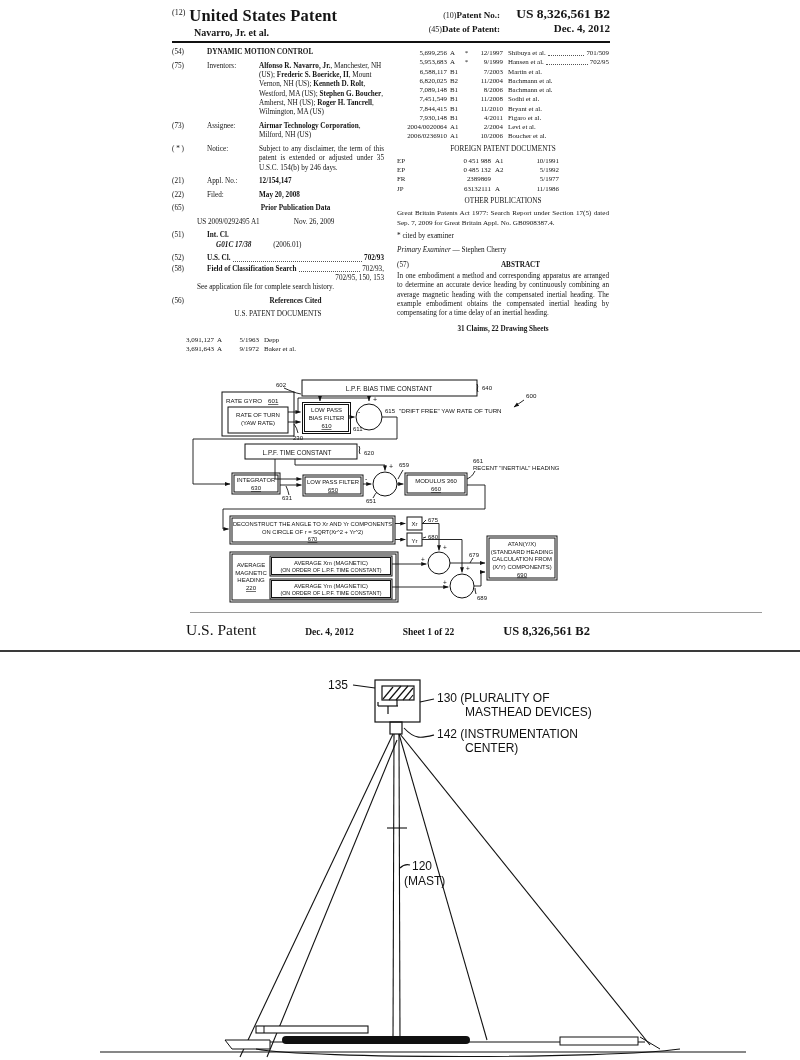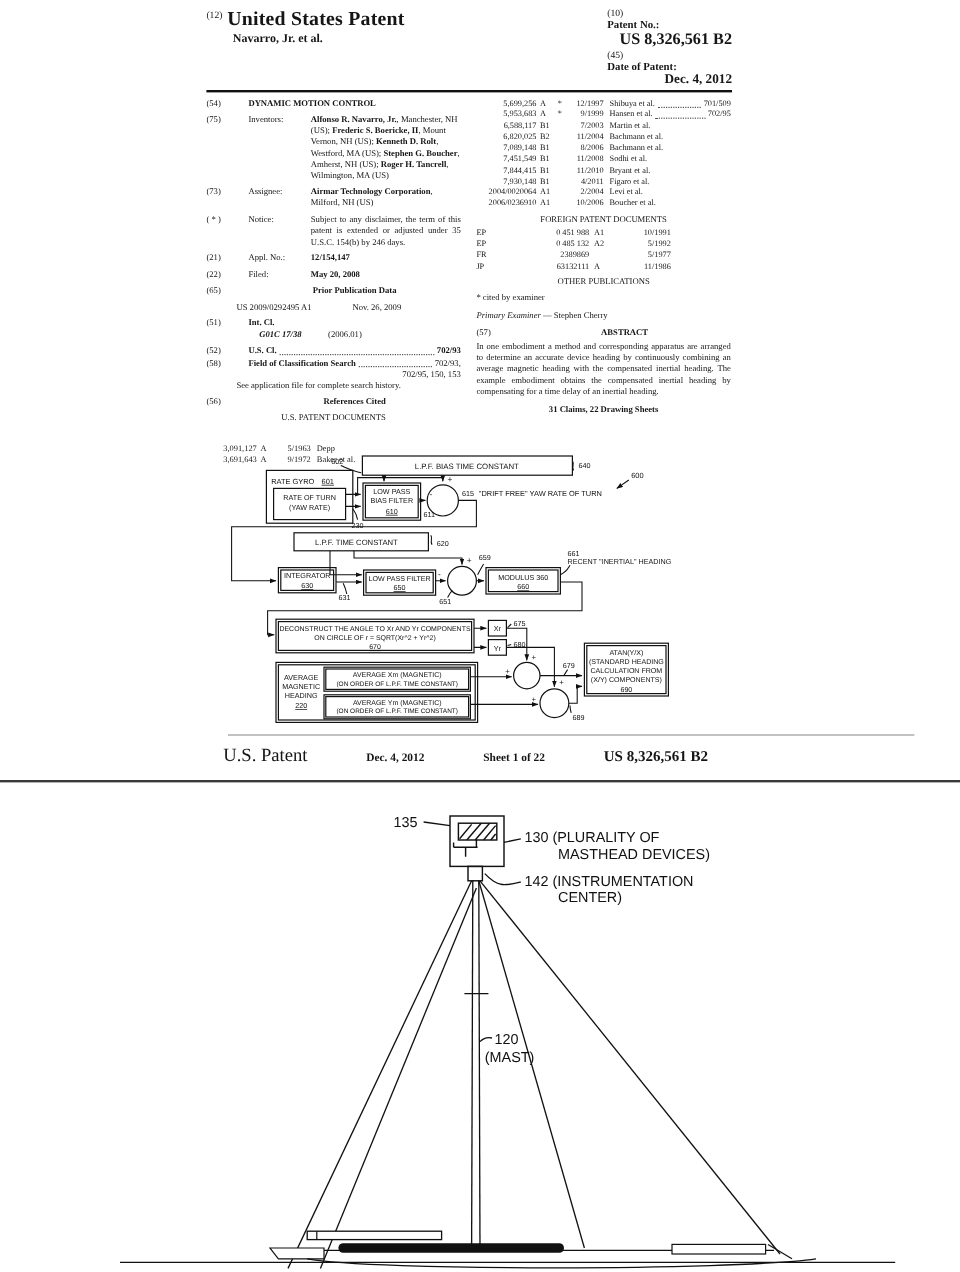--- a/index.html
+++ b/index.html
@@ -7,22 +7,22 @@
        font-family:"Liberation Serif",serif;color:#151515;}
   .abs{position:absolute;}
 
   
   .page1{left:172px;top:6px;width:438px;}
   .hdr{display:flex;justify-content:space-between;align-items:flex-start;}
   .hnum{font-size:8px;vertical-align:6px;}
   .htitle{font-size:16.5px;font-weight:bold;letter-spacing:.2px;}
   .hsub{font-size:10px;font-weight:bold;margin:1px 0 0 22px;}
   .hr-right{font-size:9px;}
-  .hr-row{display:flex;align-items:baseline;justify-content:flex-end;flex-direction:column;}
-  .hr-lab{font-weight:bold;font-size:9px;margin-right:20px;}
+  .hr-row{display:flex;align-items:baseline;justify-content:flex-end;}
+  .hr-lab{font-weight:bold;font-size:9px;margin-right:6px;}
   .hr-val{font-weight:bold;font-size:13.5px;min-width:104px;text-align:right;}
   .hr-val2{font-weight:bold;font-size:11px;min-width:104px;text-align:right;}
   .hrule{border:none;border-top:2.4px solid #111;margin:3px 0 5px 0;}
 
   .cols{display:flex;gap:13px;}
   .col{width:212px;font-size:7.2px;line-height:1.3;}
   .frow{display:flex;margin-bottom:4.2px;}
   .fnum{width:35px;flex:none;}
   .flab{width:52px;flex:none;}
   .fval{flex:1;}
@@ -276,20 +276,21 @@
             <span class="fd2">5/1977</span>
           </div>
           <div class="forrow">
             <span class="fc">JP</span>
             <span class="fn2">63132111</span>
             <span class="fk2">A</span>
             <span class="fd2">11/1986</span>
           </div>
         </div>
       <div class="ctr" style="margin:4px 0 3px">OTHER PUBLICATIONS</div>
+      <div class="pub just">Great Britain Patents Act 1977: Search Report under Section 17(5) dated Sep. 7, 2009 for Great Britain Appl. No. GB0908387.4.</div>
       <div style="margin:4px 0 5px">* cited by examiner</div>
       <div style="margin-bottom:5px"><span class="ital">Primary Examiner</span><span> — Stephen Cherry</span></div>
       <div class="frow" style="margin-bottom:2px">
         <span class="fnum">(57)</span>
         <span class="fval bold ctr">ABSTRACT</span>
       </div>
       <div class="just" style="margin-bottom:6px">In one embodiment a method and corresponding apparatus are arranged to determine an accurate device heading by continuously combining an average magnetic heading with the compensated inertial heading. The example embodiment obtains the compensated inertial heading by compensating for a time delay of an inertial heading.</div>
       <div class="ctr bold">31 Claims, 22 Drawing Sheets</div>
     </div>
   </div>

